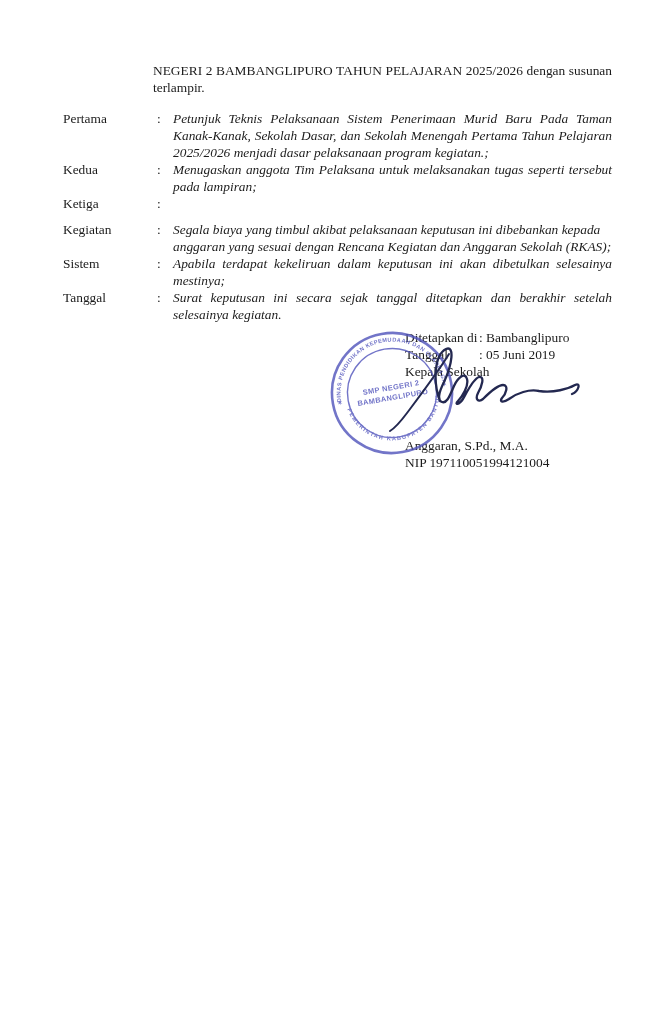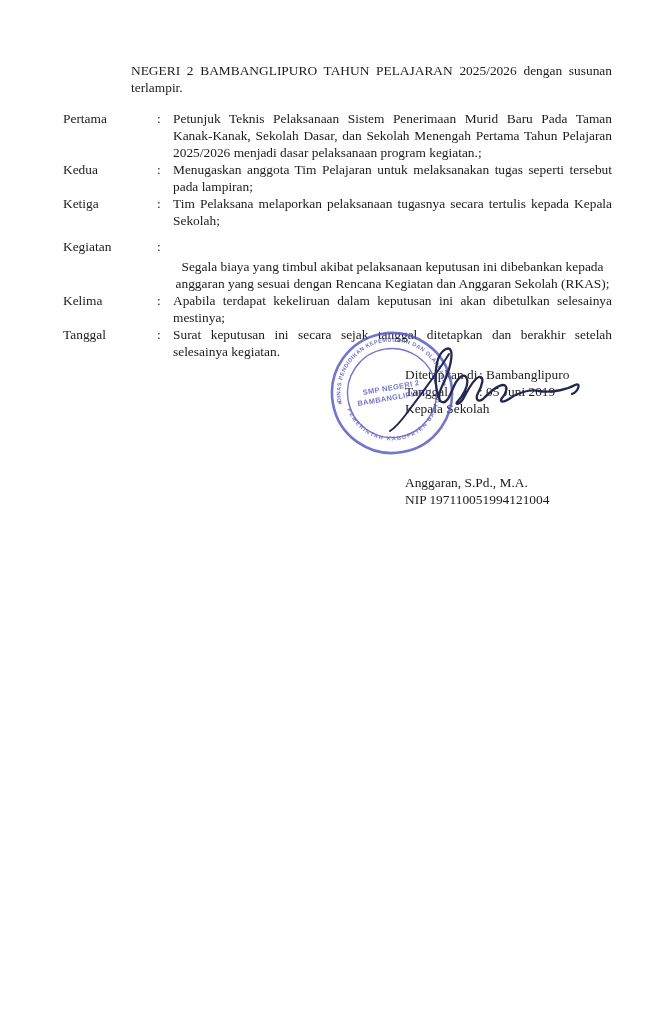--- a/index.html
+++ b/index.html
@@ -8,27 +8,27 @@
     width:670px;height:1024px;
     background:#ffffff;
     font-family:"Liberation Serif","DejaVu Serif",serif;
     font-size:13.4px;
     line-height:17px;
     color:#1b1b1b;
     overflow:hidden;
   }
   .doc{position:absolute;left:0;top:0;width:670px;box-sizing:border-box;
        padding:49px 58px 0 63px;}
-  .continuation{margin-left:68px;text-align:justify;}
+  .continuation{margin-left:90px;text-align:justify;}
   .items{margin-top:8px;}
   .item{display:flex;}
   .item .label{width:94px;flex:none;}
   .item .colon{width:16px;flex:none;}
-  .item .content{flex:1;text-align:justify;}
-  .item.left .content{text-align:center;margin-top:20px;}
+  .item .content{flex:1;text-align:justify;font-style:italic;}
+  .item.left .content{text-align:left;}
   .item.gap{margin-top:9px;}
   .closing{margin-top:6px;margin-left:342px;position:relative;z-index:1;}
   .closing-row{display:flex;}
   .closing-row .clabel{width:74px;flex:none;}
   .sig-space{height:57px;}
   .stamp{position:absolute;left:328px;top:329px;width:128px;height:128px;
          z-index:3;opacity:.82;pointer-events:none;}
   .stamp .arc{font-family:"Liberation Sans","DejaVu Sans",sans-serif;
               font-size:5.6px;font-weight:bold;letter-spacing:.45px;}
   .stamp .arc-b{letter-spacing:1.3px;}
@@ -51,37 +51,36 @@
 
       <div class="item">
         <span class="label">Pertama</span>
         <span class="colon">:</span>
         <span class="content">Petunjuk Teknis Pelaksanaan Sistem Penerimaan Murid Baru Pada Taman Kanak-Kanak, Sekolah Dasar, dan Sekolah Menengah Pertama Tahun Pelajaran 2025/2026 menjadi dasar pelaksanaan program kegiatan.;</span>
       </div>
 
       <div class="item">
         <span class="label">Kedua</span>
         <span class="colon">:</span>
-        <span class="content">Menugaskan anggota Tim Pelajaran untuk melaksanakan tugas seperti tersebut pada lampiran;</span>
+        <span class="content">Menugaskan anggota Tim Pelaksana untuk melaksanakan tugas seperti tersebut pada lampiran;</span>
       </div>
 
       <div class="item">
         <span class="label">Ketiga</span>
         <span class="colon">:</span>
-        <span class="content">Tim Pelaksana melaporkan pelaksanaan tugasnya secara tertulis kepada Kepala Sekolah;</span>
       </div>
 
       <div class="item gap left">
         <span class="label">Kegiatan</span>
         <span class="colon">:</span>
         <span class="content">Segala biaya yang timbul akibat pelaksanaan keputusan ini dibebankan kepada anggaran yang sesuai dengan Rencana Kegiatan dan Anggaran Sekolah (RKAS);</span>
       </div>
 
       <div class="item">
-        <span class="label">Kelima</span>
+        <span class="label">Sistem</span>
         <span class="colon">:</span>
         <span class="content">Apabila terdapat kekeliruan dalam keputusan ini akan dibetulkan selesainya mestinya;</span>
       </div>
 
       <div class="item">
         <span class="label">Tanggal</span>
         <span class="colon">:</span>
         <span class="content">Surat keputusan ini secara sejak tanggal ditetapkan dan berakhir setelah selesainya kegiatan.</span>
       </div>
     </div>

